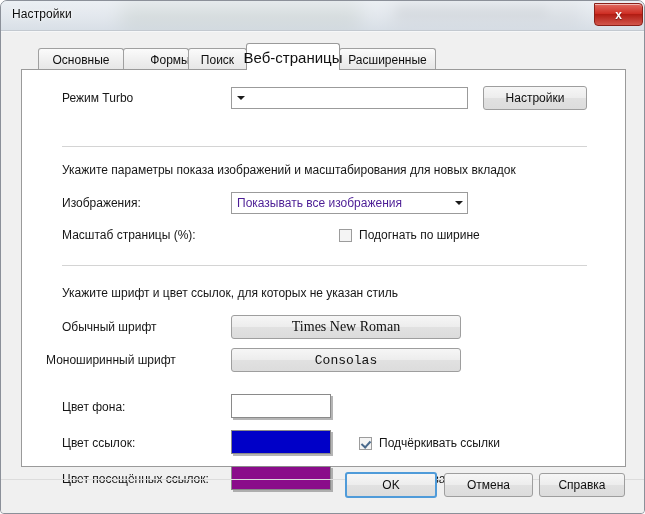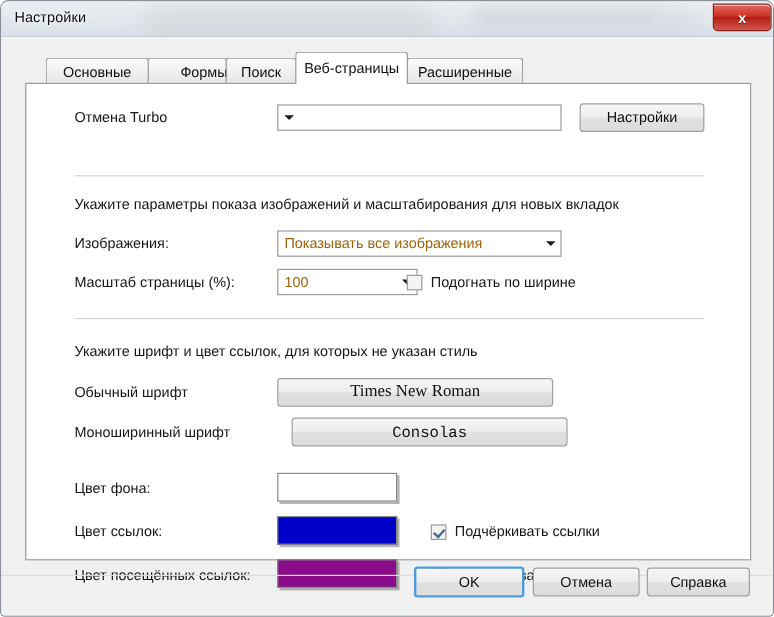--- a/index.html
+++ b/index.html
@@ -131,21 +131,21 @@
     justify-content: center;
     cursor: pointer;
     white-space: nowrap;
     margin-left: 17px;
   }
   .tab.active {
     height: 27px;
     background: #ffffff;
     border-color: #9a9a9a;
     z-index: 5;
-    font-size: 12px;
+    font-size: 15px;
   }
 
   
   .panel {
     position: absolute;
     left: 20px; top: 37px;
     width: 605px;
     height: 398px;
     box-sizing: border-box;
     background: #ffffff;
@@ -177,21 +177,21 @@
     height: 22px;
     background: #ffffff;
     border: 1px solid #9b9b9b;
     cursor: pointer;
     display: flex;
     align-items: center;
   }
   .combo .cval {
     flex: 1;
     font-size: 12px;
-    color: #a16207;
+    color: #4c1d95;
     padding-left: 5px;
     white-space: nowrap;
     overflow: hidden;
   }
   .combo.selected .cval {
     background: #2a8fe0;
     color: #ffffff;
     margin: 1px 0 1px 1px;
     padding: 2px 0 2px 4px;
     line-height: 14px;
@@ -225,21 +225,21 @@
     align-items: center;
     justify-content: center;
     cursor: pointer;
     white-space: nowrap;
   }
   .btn.default {
     border: 2px solid #4f9bd9;
     border-radius: 3px;
   }
   .btn.font-serif { font-family: "Liberation Serif", serif; font-size: 14px; }
-  .btn.font-mono  { font-family: "Liberation Mono", monospace; font-size: 13px; margin-left: 12px; }
+  .btn.font-mono  { font-family: "Liberation Mono", monospace; font-size: 13px; }
 
   
   .swatch {
     position: absolute;
     box-sizing: border-box;
     width: 100px;
     height: 24px;
     border: 1px solid #8a8a8a;
     box-shadow: 2px 2px 0 0 rgba(120,120,120,.55);
     cursor: pointer;
@@ -317,21 +317,21 @@
       <div class="tab active" style="left:208px;width:94px;">
         <span>Веб-страницы</span>
       </div>
       <div class="tab" style="left:301px;width:97px;">
         <span>Расширенные</span>
       </div>
     </div>
 
     <div class="panel">
 
-      <div class="row-label" style="left:40px; top:21px;">Отмена Turbo</div>
+      <div class="row-label" style="left:40px; top:21px;">Режим Turbo</div>
       <div class="combo selected" style="left:209px; top:17px; width:237px;">
         <div class="arrow">
             <i class="caret"></i>
           </div>
       </div>
       <div class="btn" style="left:461px; top:16px; width:104px;">
         <span>Настройки</span>
       </div>
 
       <div class="sep" style="left:40px; top:76px; width:525px;"></div>
@@ -340,41 +340,35 @@
 
       <div class="row-label" style="left:40px; top:126px;">Изображения:</div>
       <div class="combo" style="left:209px; top:122px; width:237px;">
         <div class="cval">Показывать все изображения</div>
         <div class="arrow">
             <i class="caret"></i>
           </div>
       </div>
 
       <div class="row-label" style="left:40px; top:158px;">Масштаб страницы (%):</div>
-      <div class="combo" style="left:209px; top:154px; width:117px;">
-        <div class="cval">100</div>
-        <div class="arrow">
-            <i class="caret"></i>
-          </div>
-      </div>
       <div class="check" style="left:317px; top:158px;text-align:center;">
         <span class="box"></span>
         <span class="ctext">Подогнать по ширине</span>
       </div>
 
       <div class="sep" style="left:40px; top:195px; width:525px;"></div>
 
       <div class="section-note" style="left:40px; top:216px;">Укажите шрифт и цвет ссылок, для которых не указан стиль</div>
 
       <div class="row-label" style="left:40px; top:250px;">Обычный шрифт</div>
       <div class="btn font-serif" style="left:209px; top:245px; width:230px;">
         <span>Times New Roman</span>
       </div>
 
-      <div class="row-label" style="left:40px; top:283px;">Моноширинный шрифт</div>
+      <div class="row-label" style="left:24px; top:283px;">Моноширинный шрифт</div>
       <div class="btn font-mono" style="left:209px; top:278px; width:230px;">
         <span>Consolas</span>
       </div>
 
       <div class="row-label" style="left:40px; top:330px;">Цвет фона:</div>
       <div class="swatch" style="left: 209px; top: 324px; background: rgb(255, 255, 255);"></div>
 
       <div class="row-label" style="left:40px; top:366px;">Цвет ссылок:</div>
       <div class="swatch" style="left: 209px; top: 360px; background: rgb(0, 0, 200);"></div>
       <div class="check" style="left:337px; top:366px;">

